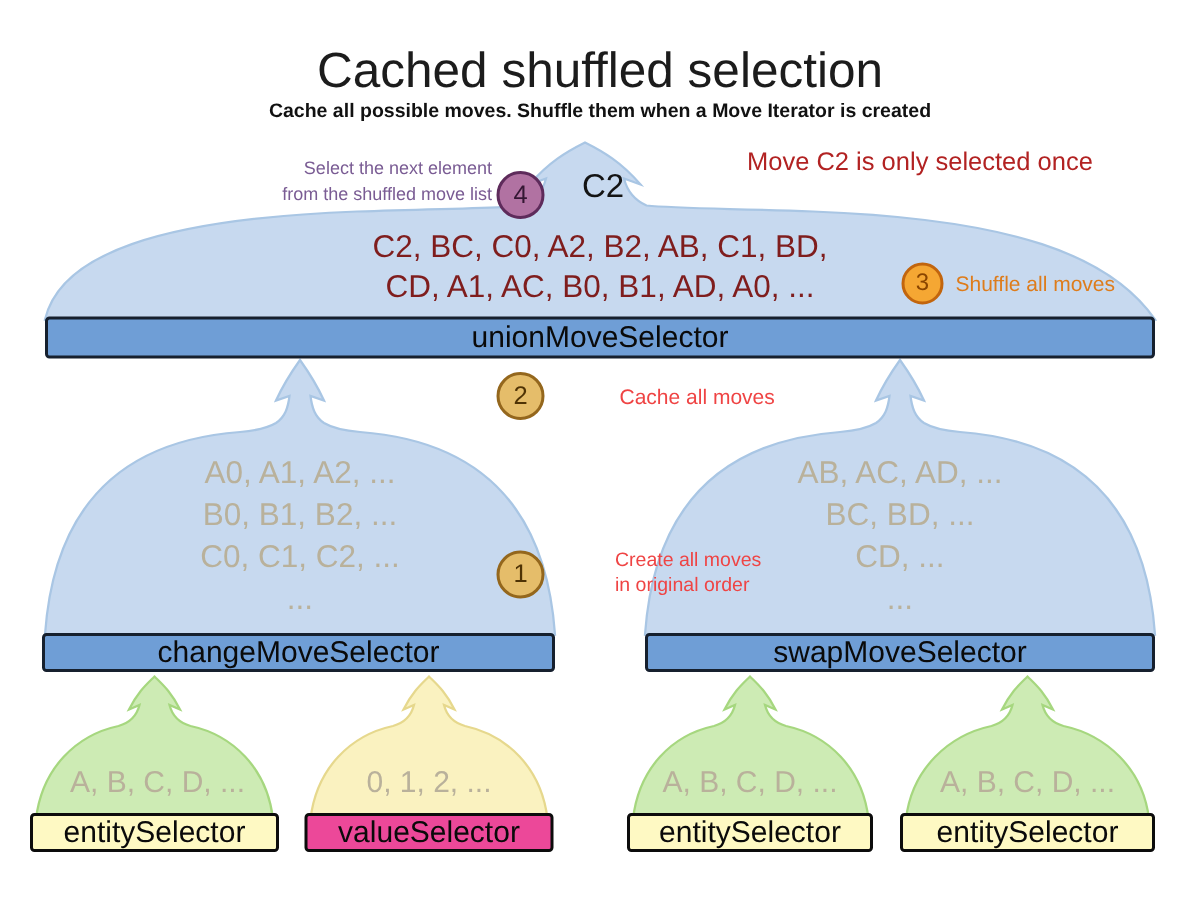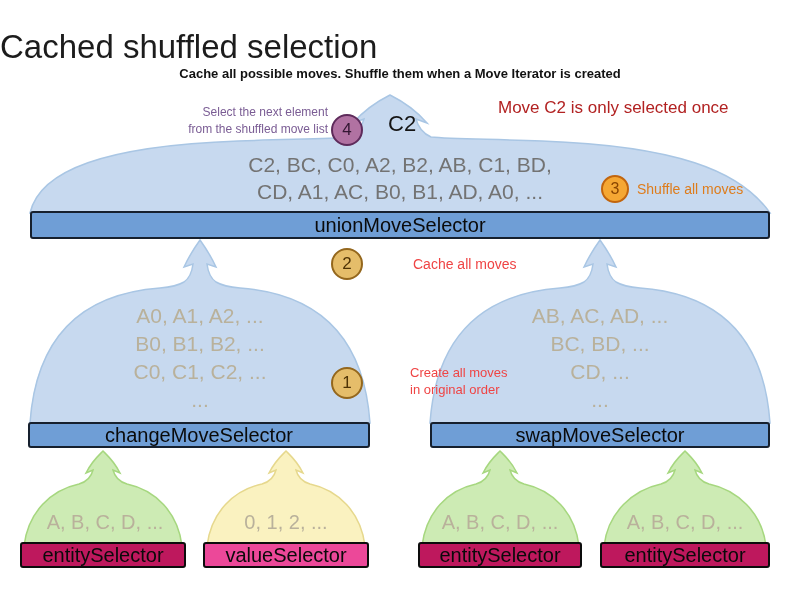--- a/index.html
+++ b/index.html
@@ -1,36 +1,36 @@
 <!DOCTYPE html>
 <html><head>
 <meta charset="utf-8">
 <style>
   html,body{margin:0;padding:0;background:#fff;}
   .canvas{position:relative;width:800px;height:600px;background:#ffffff;
           font-family:"Liberation Sans",sans-serif;overflow:hidden;}
   .abs{position:absolute;}
   svg.shapes{position:absolute;left:0;top:0;z-index:0;}
 
-  .title{left:0;top:28px;width:800px;text-align:left;font-size:33px;color:#1c1c1c;z-index:2;}
+  .title{left:0;top:28px;width:800px;text-align:center;font-size:33px;color:#1c1c1c;z-index:2;}
   .subtitle{left:0;top:66px;width:800px;text-align:center;font-size:13px;font-weight:bold;color:#111;z-index:2;}
 
   .red-note{left:498px;top:98px;width:290px;font-size:17px;color:#b22222;z-index:3;}
   .purple-note{top:104px;width:230px;right:472px;text-align:right;font-size:12px;
                line-height:17px;color:#7a5c94;z-index:3;}
   .selected-move{left:388px;top:111px;font-size:22px;color:#141414;z-index:3;}
 
   .bar{position:absolute;display:flex;align-items:center;justify-content:center;
        box-sizing:border-box;border-radius:3px;color:#0a0a0a;z-index:2;}
   .bar.blue{background:#6f9ed6;border:2px solid #16202e;font-size:20px;}
-  .bar.green{background:#be185d;border:2px solid #0c0c0c;font-size:20px;text-align:right;}
+  .bar.green{background:#fef9c3;border:2px solid #0c0c0c;font-size:20px;text-align:right;}
   .bar.yellow{background:#ec4899;border:2px solid #0c0c0c;font-size:20px;}
 
   .moves-orange{left:30px;top:151px;width:740px;text-align:center;font-size:21px;
-                line-height:27px;color:#737373;z-index:2;}
+                line-height:27px;color:#7f1d1d;z-index:2;}
   .faded{position:absolute;text-align:center;font-size:21px;line-height:28px;color:#b9b19b;z-index:1;}
   .faded.small{font-size:20px;line-height:24px;}
 
   .circle{position:absolute;box-sizing:border-box;border-radius:50%;display:flex;
           align-items:center;justify-content:center;z-index:3;}
   .circle.tan{background:#e5bd6a;border:2.5px solid #94671d;color:#4f3305;font-size:17px;}
   .circle.orange{background:#f5a733;border:2.5px solid #c2650d;color:#8a4500;font-size:16px;}
   .circle.purple{background:#b172a2;border:2.5px solid #5e2b5b;color:#341733;font-size:17px;}
 
   .step-label{position:absolute;z-index:3;}

